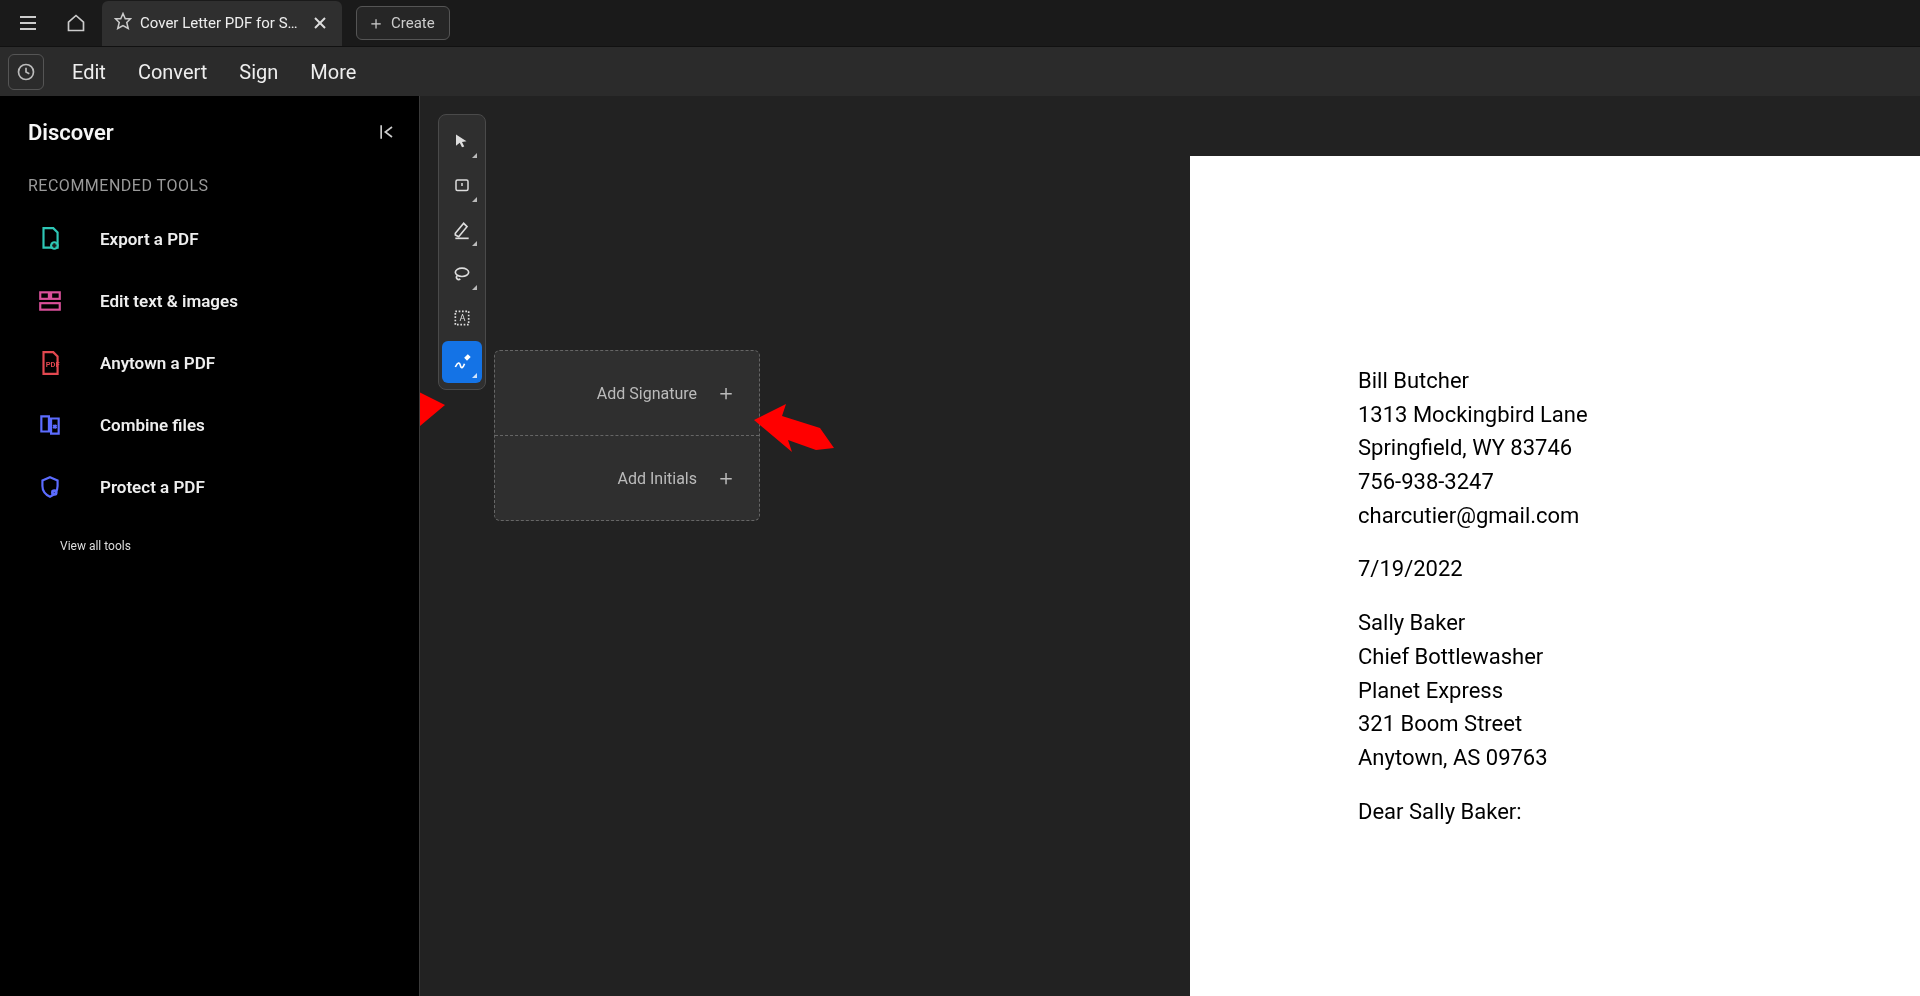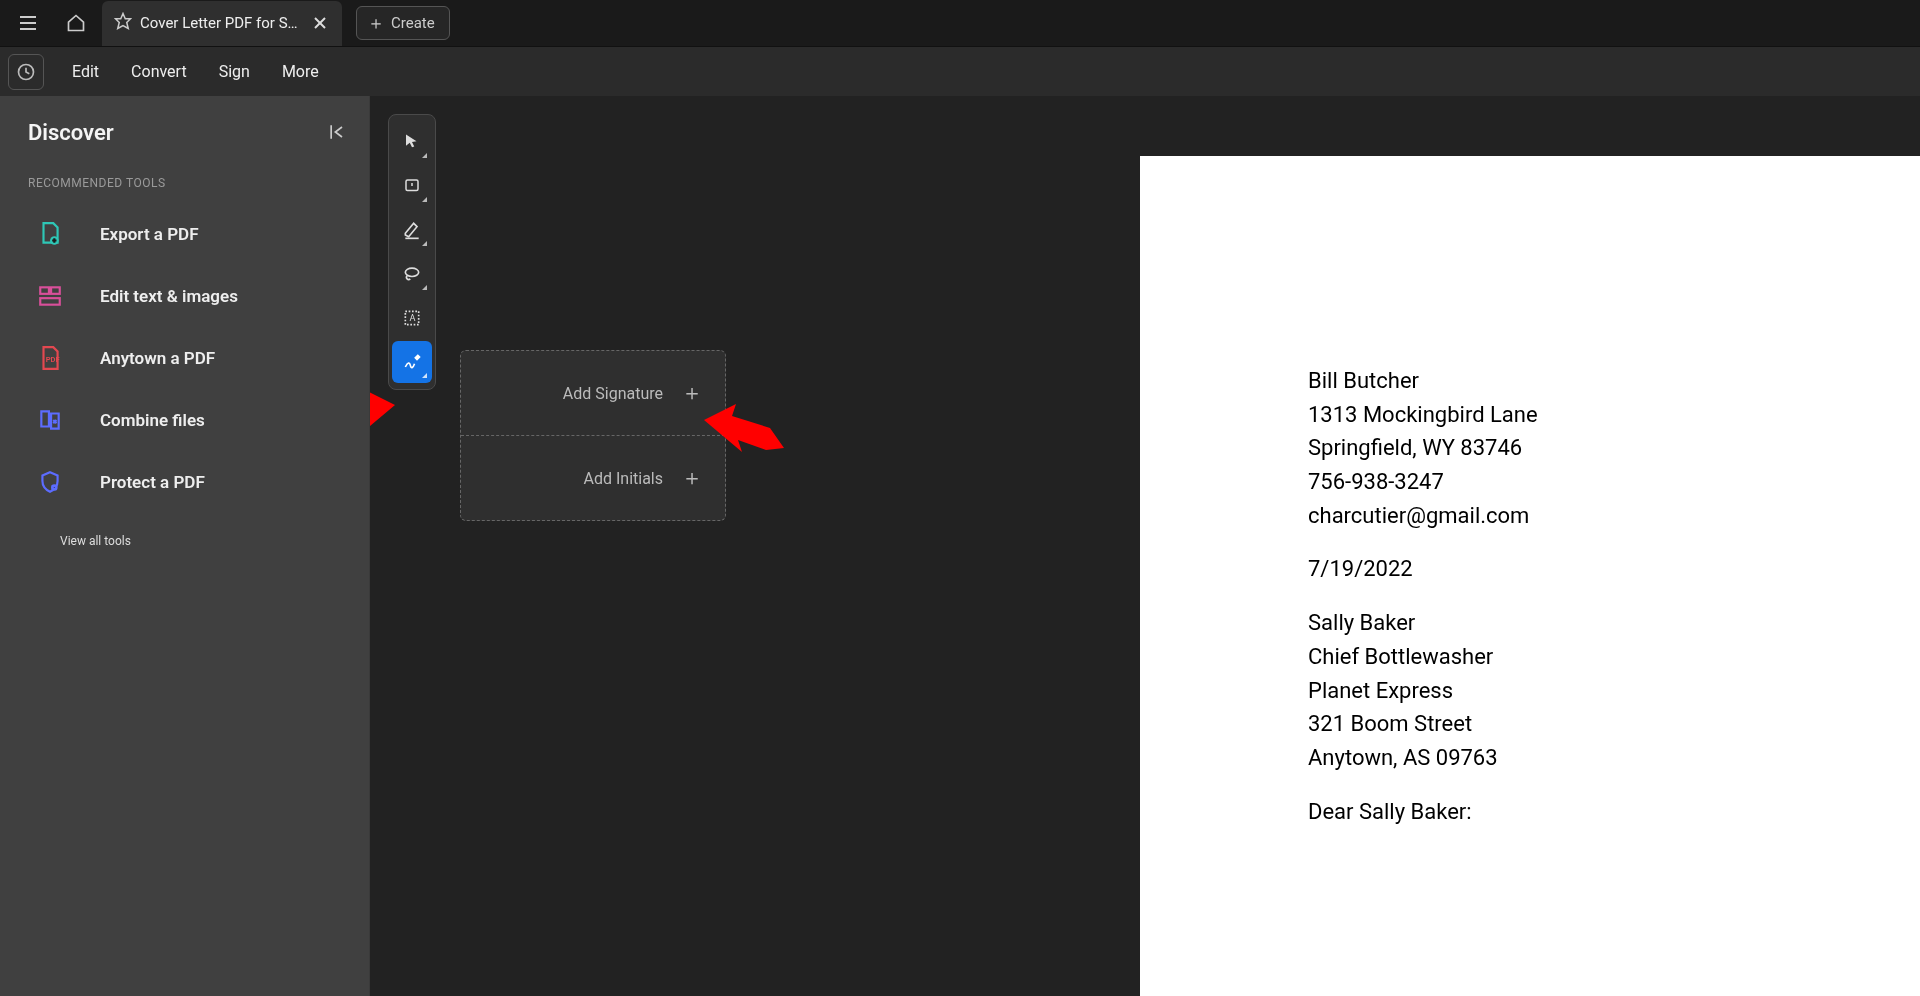--- a/index.html
+++ b/index.html
@@ -10,47 +10,47 @@
   .titlebar .icon-btn { width: 44px; height: 40px; display:flex; align-items:center; justify-content:center; cursor:pointer; border-radius:4px; color:#ccc; }
   .tab { display:flex; align-items:center; height:45px; background:#2f2f2f; border-radius:6px 6px 0 0; padding:0 10px 0 12px; gap:8px; color:#eee; font-size:15px; max-width:260px; }
   .tab .star{ color:#ccc; }
   .tab .title{ white-space:nowrap; overflow:hidden; text-overflow:ellipsis; max-width:160px; }
   .tab .close{ width:24px; height:24px; display:flex; align-items:center; justify-content:center; border-radius:3px; cursor:pointer; }
   .create-btn{ display:flex; align-items:center; gap:6px; height:34px; border:1px solid #555; border-radius:6px; padding:0 14px 0 10px; color:#ccc; font-size:15px; margin-left:10px; cursor:pointer; background:#262626;}
 
   
   .menubar{ height:50px; background:#2b2b2b; display:flex; align-items:center; padding:0 8px; gap:4px; border-top:1px solid #111;}
   .menubar .recent-icon{ width:36px; height:36px; border:1px solid #555; border-radius:6px; display:flex; align-items:center; justify-content:center; color:#bbb; margin-right:10px; cursor:pointer;}
-  .menubar .menu-item{ padding:8px 14px; font-size:16px; color:#eee; cursor:pointer; border-radius:4px;}
+  .menubar .menu-item{ padding:8px 14px; font-size:20px; color:#eee; cursor:pointer; border-radius:4px;}
 
   
   .main{ position:absolute; top:96px; left:0; right:0; bottom:0; display:flex; }
 
   
-  .sidebar{ width:370px; background:#404040; border-right:1px solid #3a3a3a; padding:22px 18px 0 28px;}
+  .sidebar{ width:420px; background:#000000; border-right:1px solid #3a3a3a; padding:22px 18px 0 28px;}
   .sidebar-header{ display:flex; align-items:center; justify-content:space-between; margin-bottom:30px;}
   .sidebar-title{ font-size:22px; font-weight:600; color:#f5f5f5;}
   .collapse-btn{ width:28px; height:28px; display:flex; align-items:center; justify-content:center; color:#ccc; cursor:pointer;}
-  .section-label{ font-size:12px; letter-spacing:0.5px; color:#9a9a9a; margin-bottom:18px;}
+  .section-label{ font-size:16px; letter-spacing:0.5px; color:#9a9a9a; margin-bottom:18px;}
   .tool-list{ display:flex; flex-direction:column; gap:10px;}
   .tool-item{ display:flex; align-items:center; gap:36px; padding:12px 8px; font-size:17px; font-weight:600; color:#eee; cursor:pointer; border-radius:6px;}
   .tool-icon{ width:28px; height:28px; display:flex; align-items:center; justify-content:center;}
   .view-all{ padding:16px 32px 0 32px; font-size:12px; color:#ddd; cursor:pointer; margin-top:10px;}
 
   
   .doc-area{ flex:1; position:relative; background:#222; overflow:hidden;}
 
   
   .float-toolbar{ position:absolute; left:18px; top:18px; width:48px; background:#2f2f2f; border:1px solid #4a4a4a; border-radius:8px; padding:6px 0; display:flex; flex-direction:column; align-items:center; gap:2px;}
   .ft-btn{ width:40px; height:42px; display:flex; align-items:center; justify-content:center; color:#ddd; cursor:pointer; border-radius:6px; position:relative;}
   .ft-btn.active{ background:#1473e6; color:#fff;}
   .ft-corner::after{ content:""; position:absolute; right:5px; bottom:5px; width:0; height:0; border-left:5px solid transparent; border-bottom:5px solid currentColor; opacity:.8;}
 
   
-  .sig-popup{ position:absolute; left:90px; top:254px; width:266px; border:1px dashed #666; border-radius:6px; background:#2f2f2f; overflow:hidden;}
+  .sig-popup{ position:absolute; left:74px; top:254px; width:266px; border:1px dashed #666; border-radius:6px; background:#2f2f2f; overflow:hidden;}
   .sig-row{ height:84px; display:flex; align-items:center; justify-content:flex-end; padding:0 22px; gap:18px; color:#bbb; font-size:16px; cursor:pointer;}
   .sig-divider{ height:0; border-top:1px dashed #666;}
   .plus-icon{ font-size:22px; color:#bbb; }
 
   
   .page{ position:absolute; top:60px; left:770px; width:820px; height:1060px; background:#fff; color:#000; padding:210px 0 0 168px; font-family: Calibri, Arial, sans-serif; font-size:22px; line-height:1.35;}
   .page p{ margin-bottom:4px;}
   .page .block{ margin-bottom:24px;}
 </style>
 </head>

